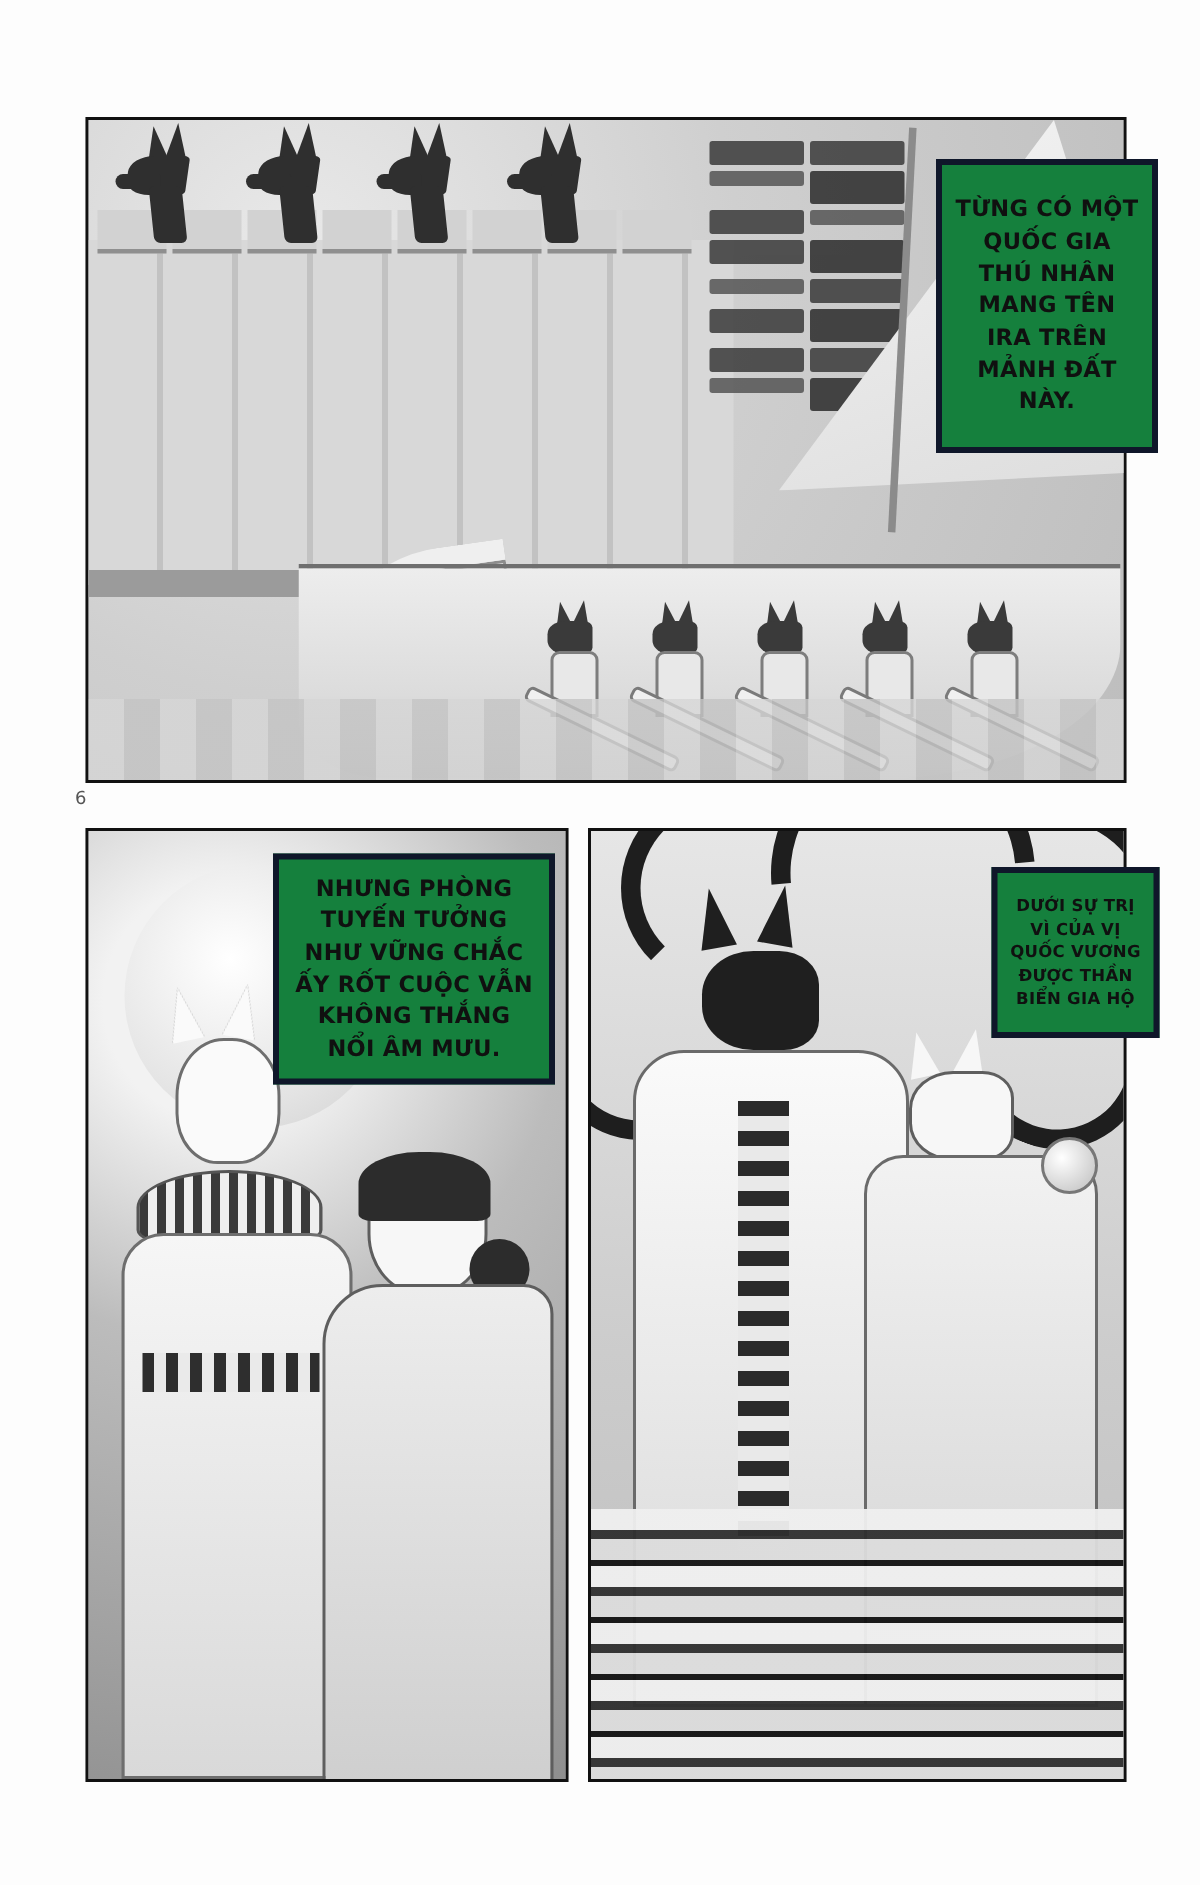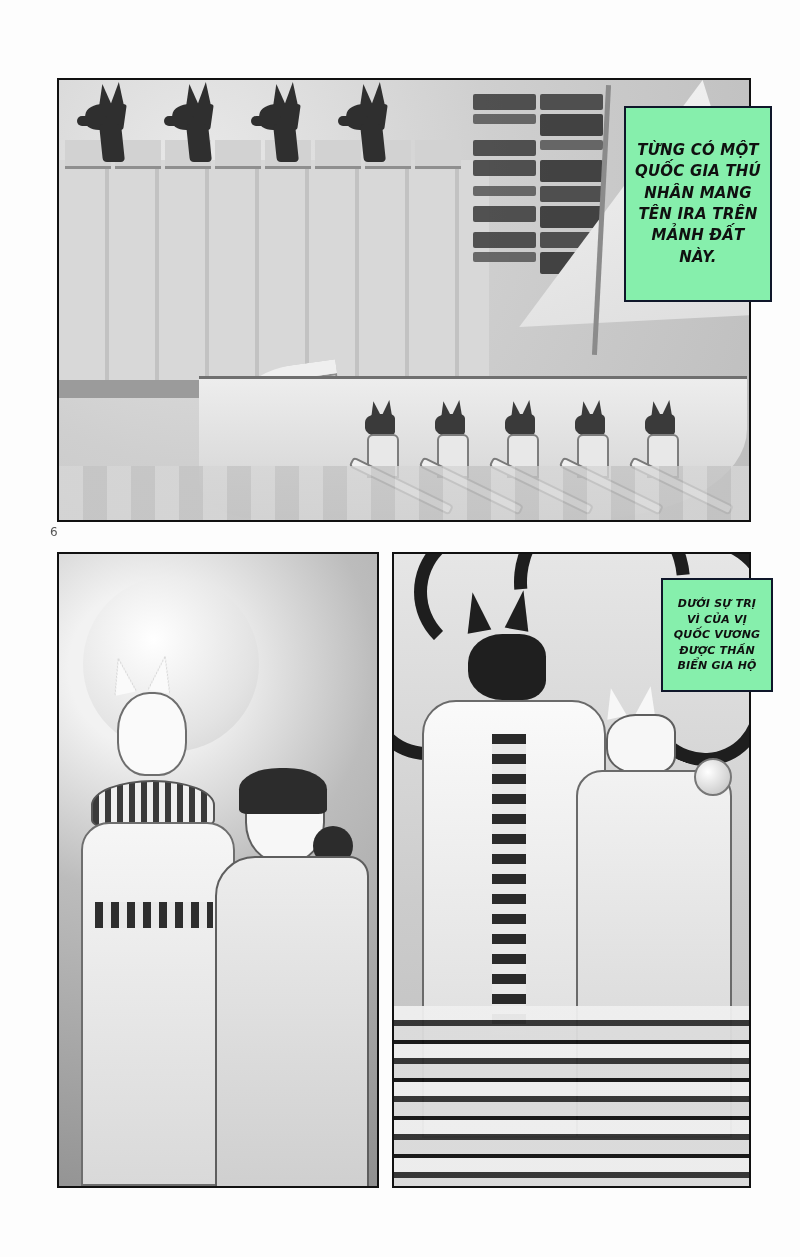--- a/index.html
+++ b/index.html
@@ -354,34 +354,33 @@
     left: 0; bottom: 0; width: 100%; height: 180px;
     background:
       repeating-linear-gradient(180deg,
         #efefef 0 14px, #2f2f2f 14px 20px, #dcdcdc 20px 34px, #111 34px 38px);
     opacity: .95;
   }
 
   
   .caption {
     position: absolute;
-    background: #86efac;
-    border: 2px solid #0f172a;
+    background: #15803d;
+    border: 4px solid #0f172a;
     box-sizing: border-box;
     display: flex;
     align-items: center;
     justify-content: center;
     text-align: center;
     padding: 10px 8px;
     font-family: "DejaVu Sans", sans-serif;
     font-weight: 700;
     color: #101010;
     line-height: 1.42;
     letter-spacing: .2px;
-    font-style: italic;
   }
   #cap-1 { left: 624px; top: 106px;  width: 148px; height: 196px; font-size: 15px; }
   #cap-2 { left: 79px;  top: 322px;  width: 196px; height: 196px; font-size: 15px; }
   #cap-3 { left: 182px; top: 569px;  width: 188px; height: 154px; font-size: 15px; }
   #cap-4 { left: 661px; top: 578px;  width: 112px; height: 114px; font-size: 11px; }
   #cap-5 { left: 489px; top: 904px;  width: 114px; height: 264px; font-size: 16px; }
   #cap-6 { left: 68px;  top: 917px;  width: 230px; height: 236px; font-size: 14.5px; }
 
   .page-num {
     position: absolute;
@@ -551,16 +550,17 @@
       <div class="qn-ear2"></div>
       <div class="qn-head"></div>
       <div class="qn-body"></div>
       <div class="orb"></div>
     </div>
 
     <div class="steps"></div>
   </div>
 
   <div class="caption" id="cap-1">TỪNG CÓ MỘT QUỐC GIA THÚ NHÂN MANG TÊN IRA TRÊN MẢNH ĐẤT NÀY.</div>
+  <div class="caption" id="cap-3">NHƯNG PHÒNG TUYẾN TƯỞNG NHƯ VỮNG CHẮC ẤY RỐT CUỘC VẪN KHÔNG THẮNG NỔI ÂM MƯU.</div>
   <div class="caption" id="cap-4">DƯỚI SỰ TRỊ VÌ CỦA VỊ QUỐC VƯƠNG ĐƯỢC THẦN BIỂN GIA HỘ</div>
 
   <div class="page-num">6</div>
 </div>
 
 </body></html>

